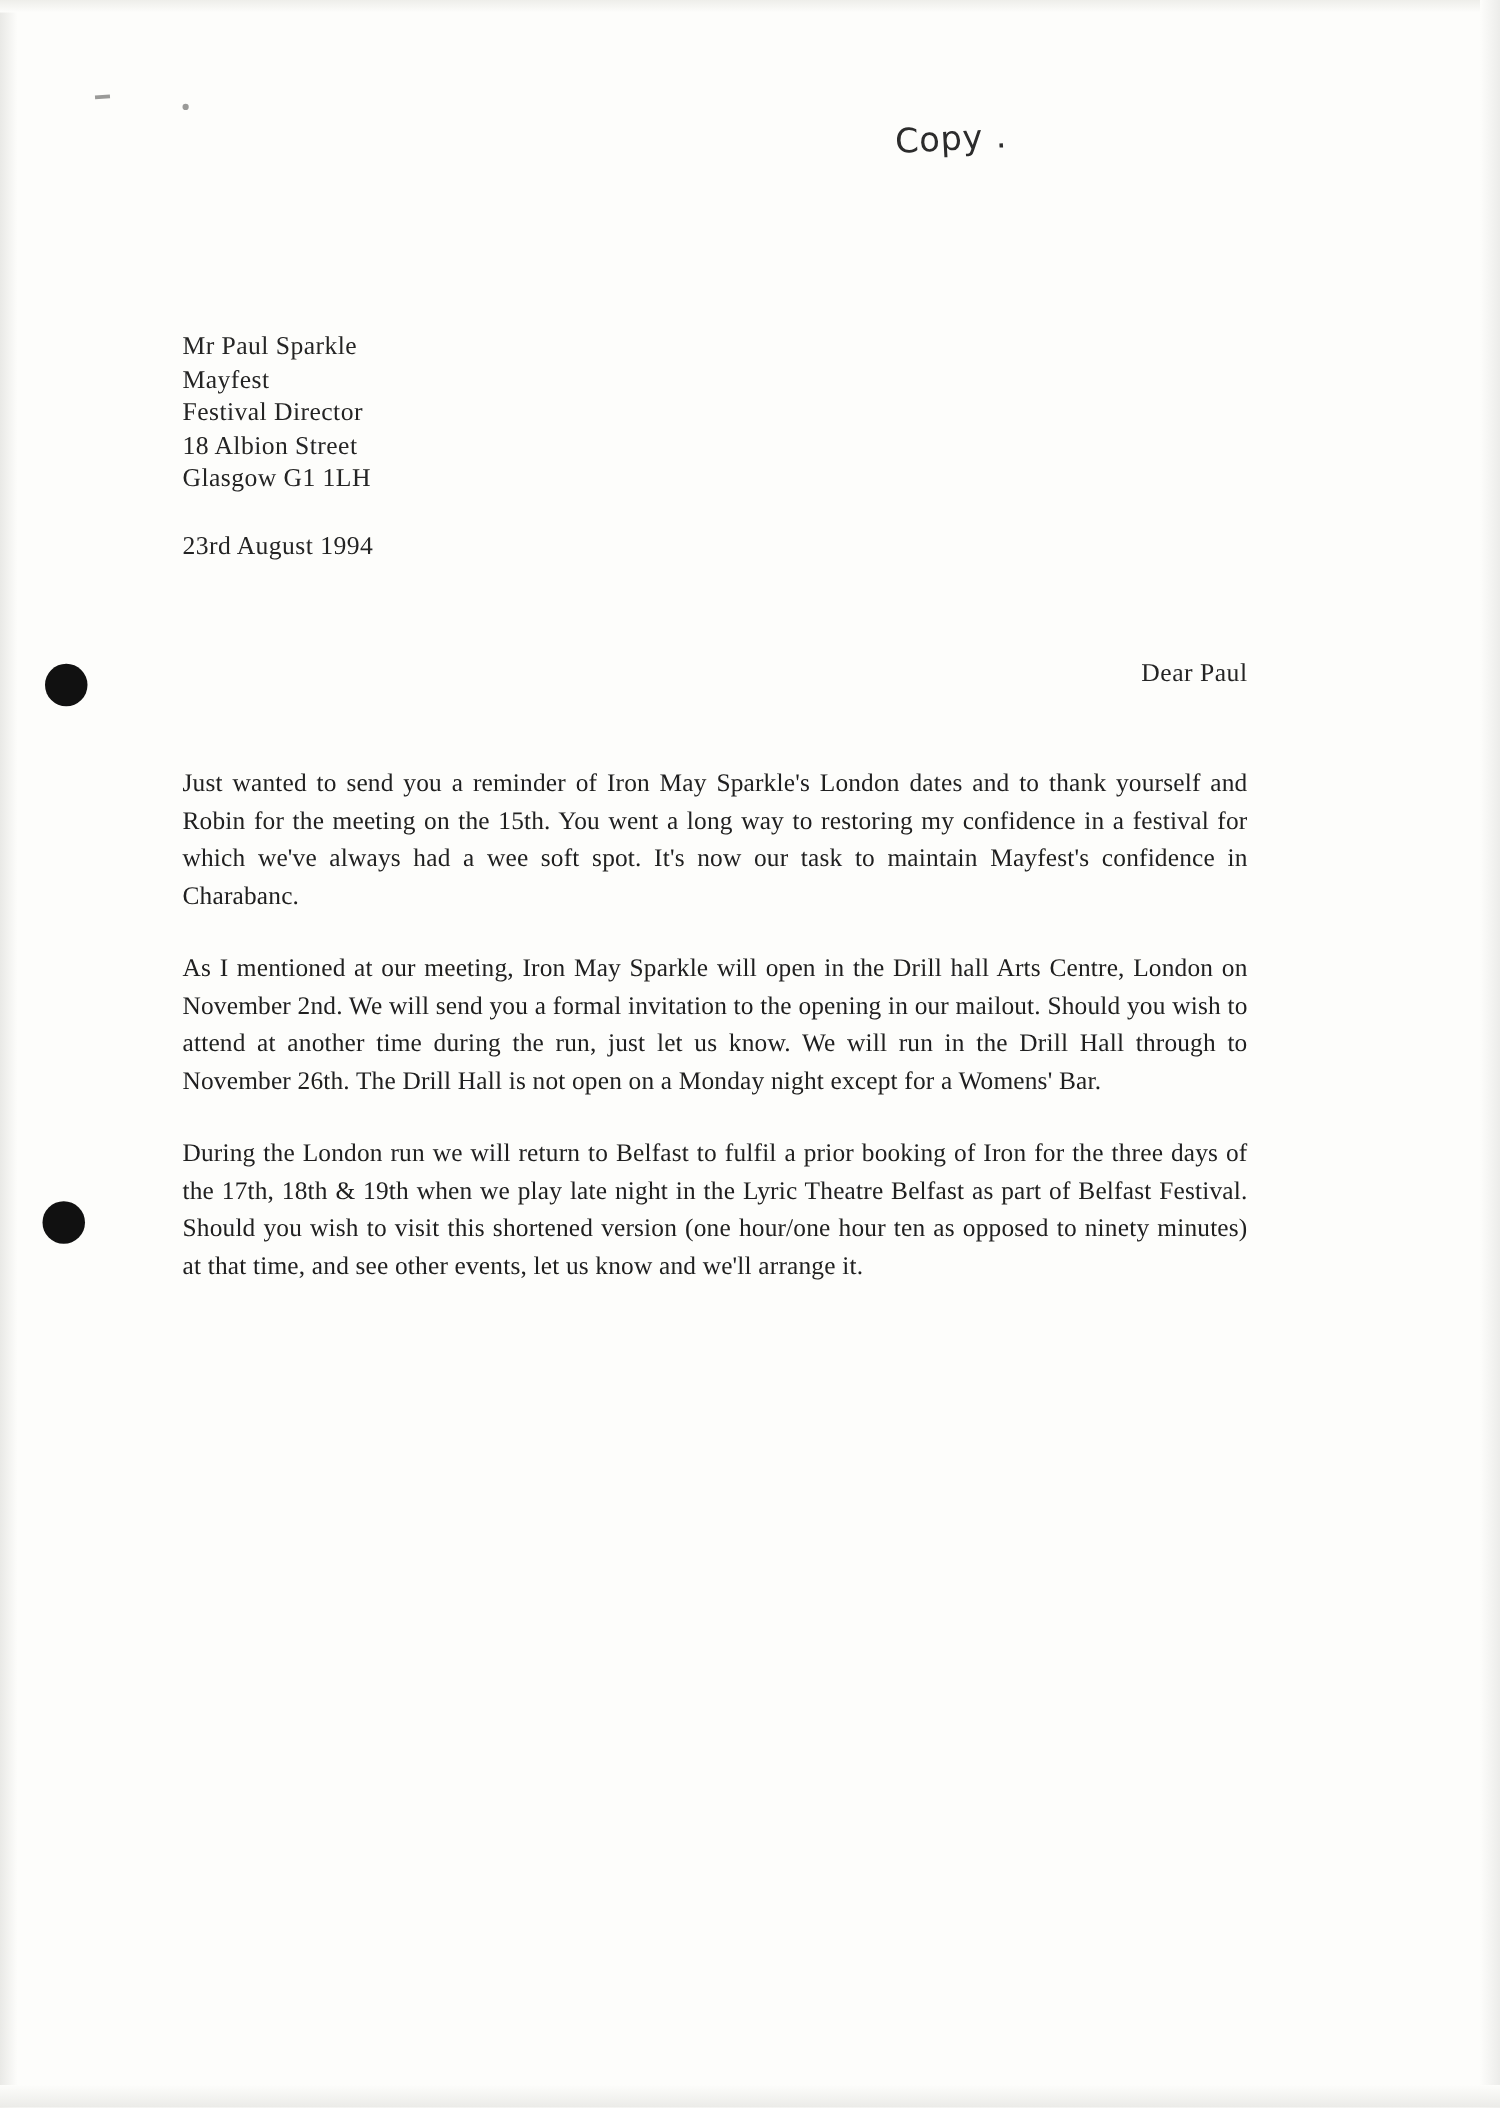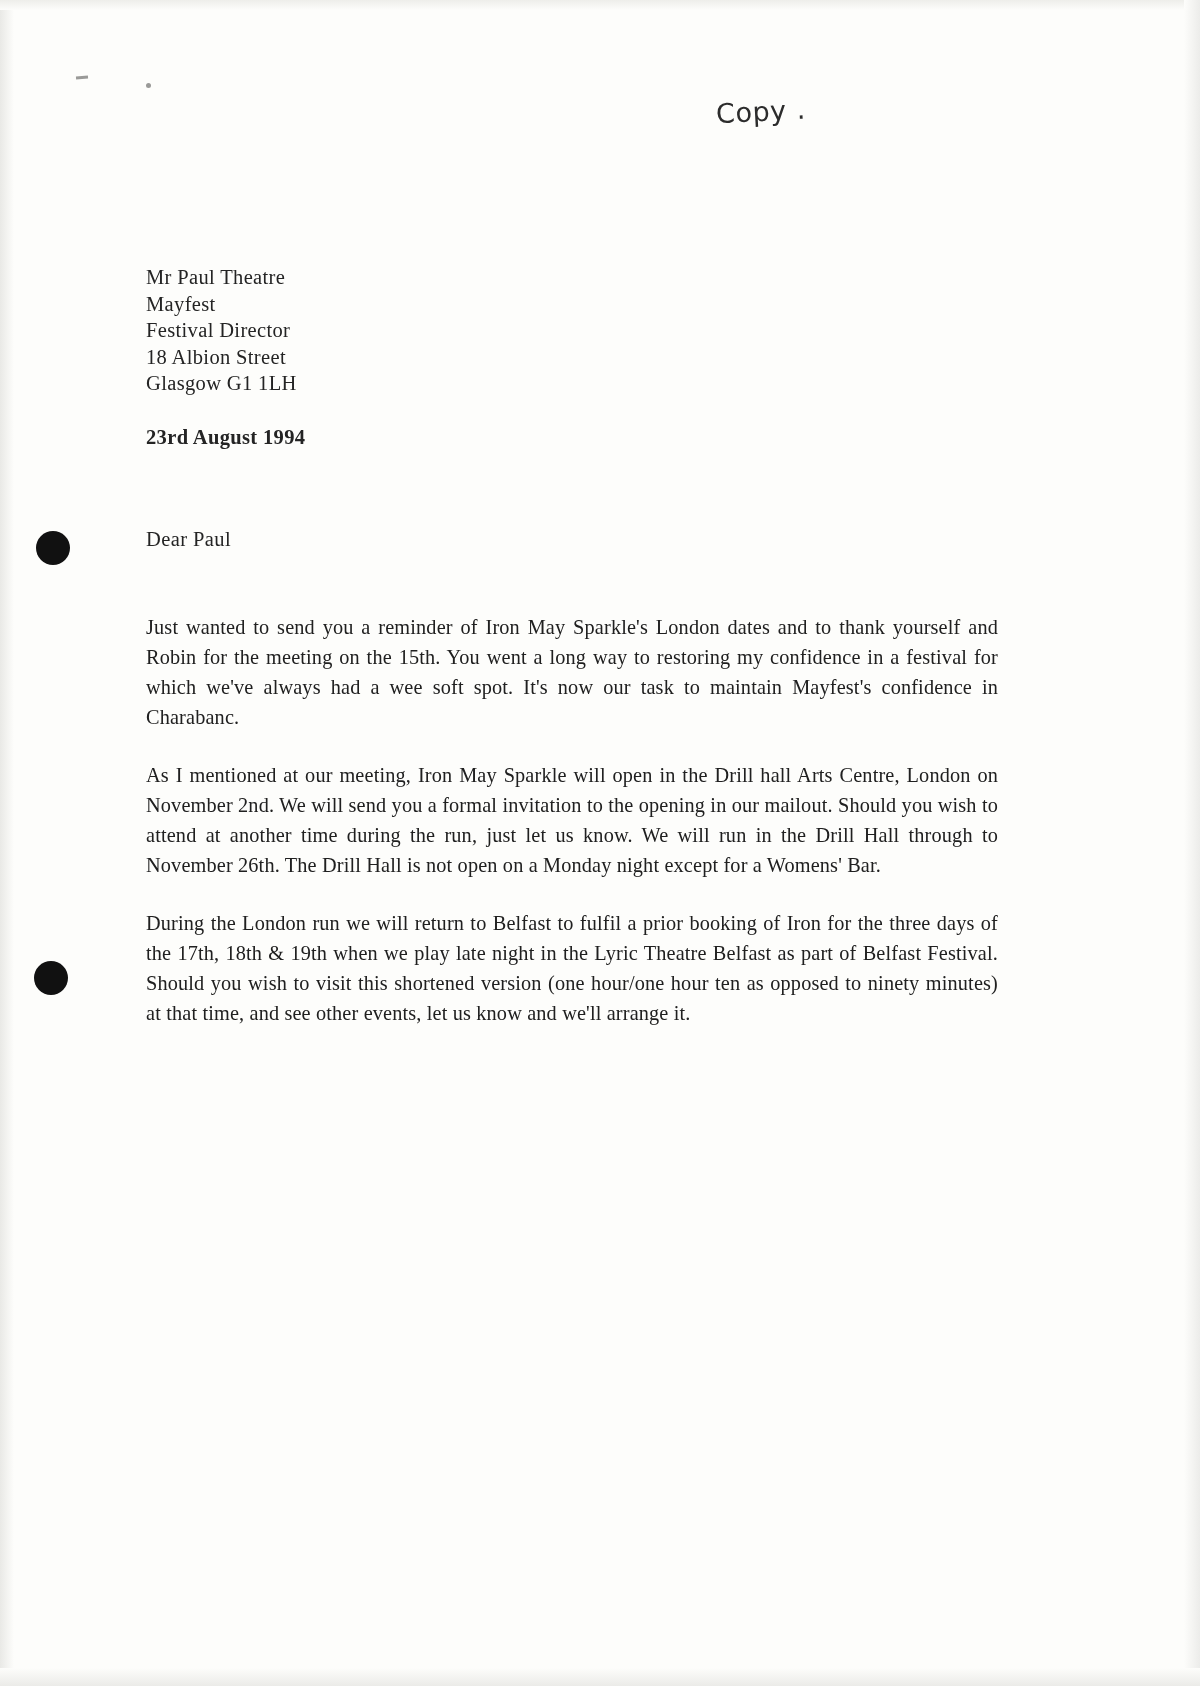--- a/index.html
+++ b/index.html
@@ -102,28 +102,28 @@
     letter-spacing: 0.35px;
     color: #242424;
   }
   .address-line { white-space: pre; }
 
   .date-line {
     margin-top: 29px;
     font-size: 20.5px;
     letter-spacing: 0.35px;
     color: #242424;
-    font-weight: bold;
   }
 
   .salutation {
     margin-top: 79px;
     font-size: 20.5px;
     letter-spacing: 0.4px;
     color: #242424;
+    text-align: right;
   }
 
   .body-copy {
     margin-top: 61px;
   }
   .para {
     font-size: 20.3px;
     line-height: 30px;
     text-align: justify;
     letter-spacing: 0.15px;
@@ -148,21 +148,21 @@
   <div class="punch-hole h1"></div>
   <div class="punch-hole h2"></div>
 
   <div class="handwriting">
     <span>Copy</span><span class="dot">.</span>
   </div>
 
   <div class="letter">
 
     <div class="address-block">
-      <div class="address-line">Mr Paul Theatre</div>
+      <div class="address-line">Mr Paul Sparkle</div>
       <div class="address-line">Mayfest</div>
       <div class="address-line">Festival Director</div>
       <div class="address-line">18 Albion Street</div>
       <div class="address-line">Glasgow G1 1LH</div>
     </div>
 
     <div class="date-line">23rd August 1994</div>
 
     <div class="salutation">Dear Paul</div>
 

